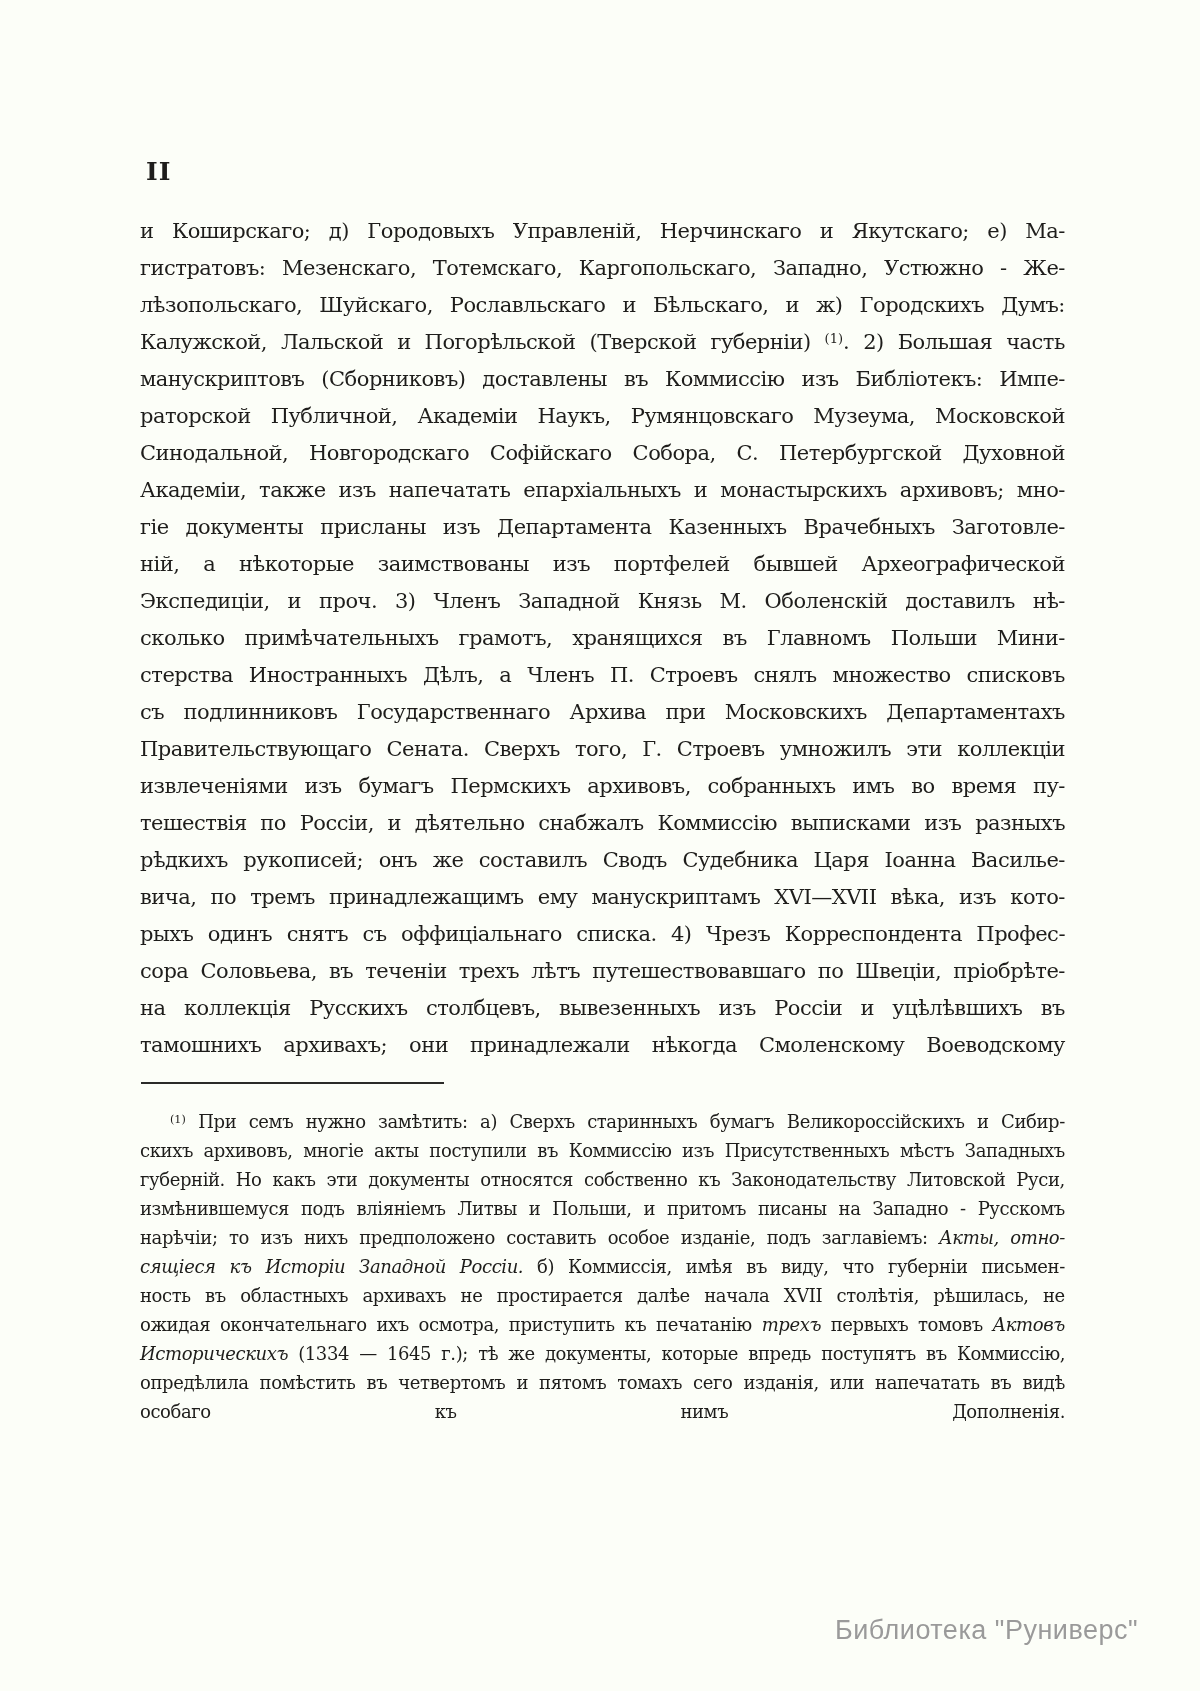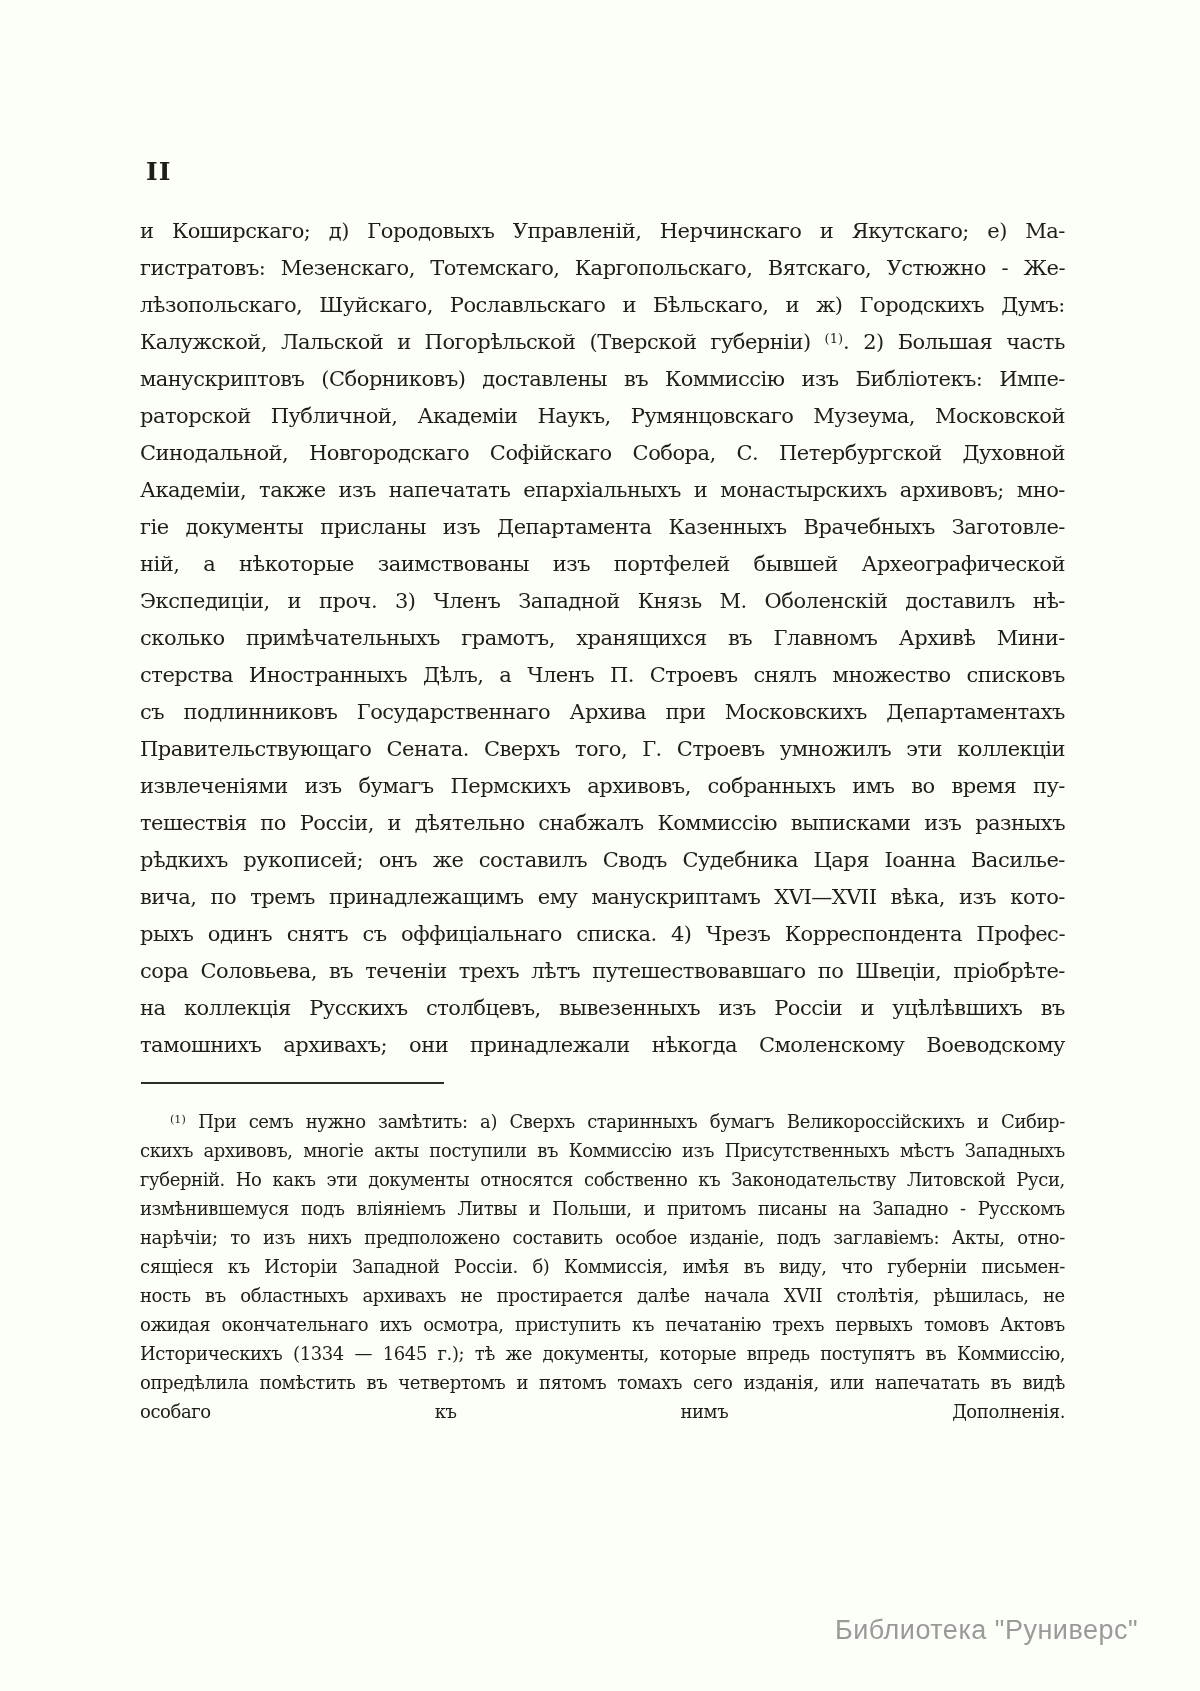--- a/index.html
+++ b/index.html
@@ -17,21 +17,21 @@
   .footnote-text { top:1107px; }
   .line {
     display:flex; justify-content:space-between; align-items:center;
     white-space:nowrap; overflow:visible;
   }
   .body-text .line  { height:37px; font-size:21px; letter-spacing:-0.5px; }
   .footnote-text .line { height:29px; font-size:18px; letter-spacing:-0.4px; }
   .line.indent { padding-left:30px; }
   .line.flush  { justify-content:space-between; column-gap:0.30em; }
   .w { flex:0 0 auto; }
-  .i { }
+  .i { font-style:italic; }
   .s { font-size:0.62em; position:relative; top:-0.45em; letter-spacing:0; }
   .rule {
     position:absolute; left:141px; top:1082px;
     width:303px; height:2px; background:#2a2a28;
   }
   .watermark {
     position:absolute; left:835px; top:1615px;
     font-family:"Liberation Sans", sans-serif;
     font-size:27px; color:#9a9a9a; letter-spacing:0.5px;
   }
@@ -53,21 +53,21 @@
         <span class="w"><span>и</span></span>
         <span class="w"><span>Якутскаго;</span></span>
         <span class="w"><span>е)</span></span>
         <span class="w"><span>Ма-</span></span>
       </div>
       <div class="line">
         <span class="w"><span>гистратовъ:</span></span>
         <span class="w"><span>Мезенскаго,</span></span>
         <span class="w"><span>Тотемскаго,</span></span>
         <span class="w"><span>Каргопольскаго,</span></span>
-        <span class="w"><span>Вятскаго,</span></span>
+        <span class="w"><span>Западно,</span></span>
         <span class="w"><span>Устюжно</span></span>
         <span class="w"><span>-</span></span>
         <span class="w"><span>Же-</span></span>
       </div>
       <div class="line">
         <span class="w"><span>лѣзопольскаго,</span></span>
         <span class="w"><span>Шуйскаго,</span></span>
         <span class="w"><span>Рославльскаго</span></span>
         <span class="w"><span>и</span></span>
         <span class="w"><span>Бѣльскаго,</span></span>
@@ -160,21 +160,21 @@
         <span class="w"><span>доставилъ</span></span>
         <span class="w"><span>нѣ-</span></span>
       </div>
       <div class="line">
         <span class="w"><span>сколько</span></span>
         <span class="w"><span>примѣчательныхъ</span></span>
         <span class="w"><span>грамотъ,</span></span>
         <span class="w"><span>хранящихся</span></span>
         <span class="w"><span>въ</span></span>
         <span class="w"><span>Главномъ</span></span>
-        <span class="w"><span>Архивѣ</span></span>
+        <span class="w"><span>Польши</span></span>
         <span class="w"><span>Мини-</span></span>
       </div>
       <div class="line">
         <span class="w"><span>стерства</span></span>
         <span class="w"><span>Иностранныхъ</span></span>
         <span class="w"><span>Дѣлъ,</span></span>
         <span class="w"><span>а</span></span>
         <span class="w"><span>Членъ</span></span>
         <span class="w"><span>П.</span></span>
         <span class="w"><span>Строевъ</span></span>

